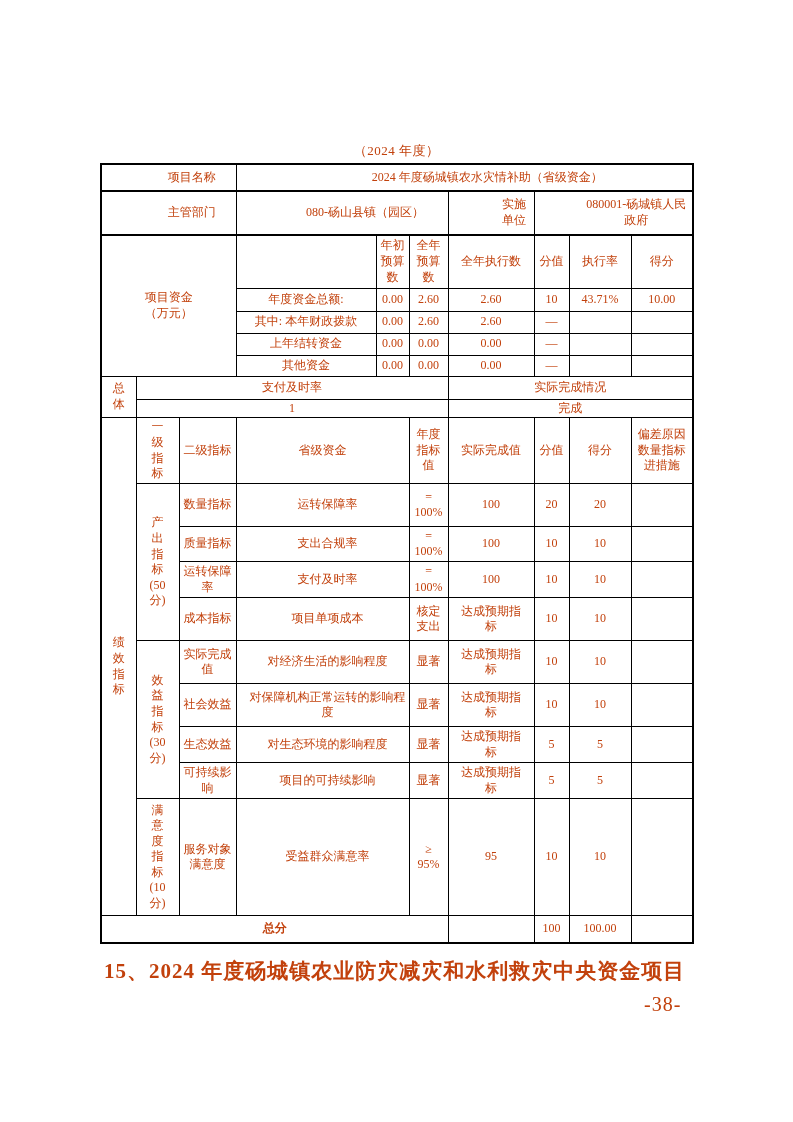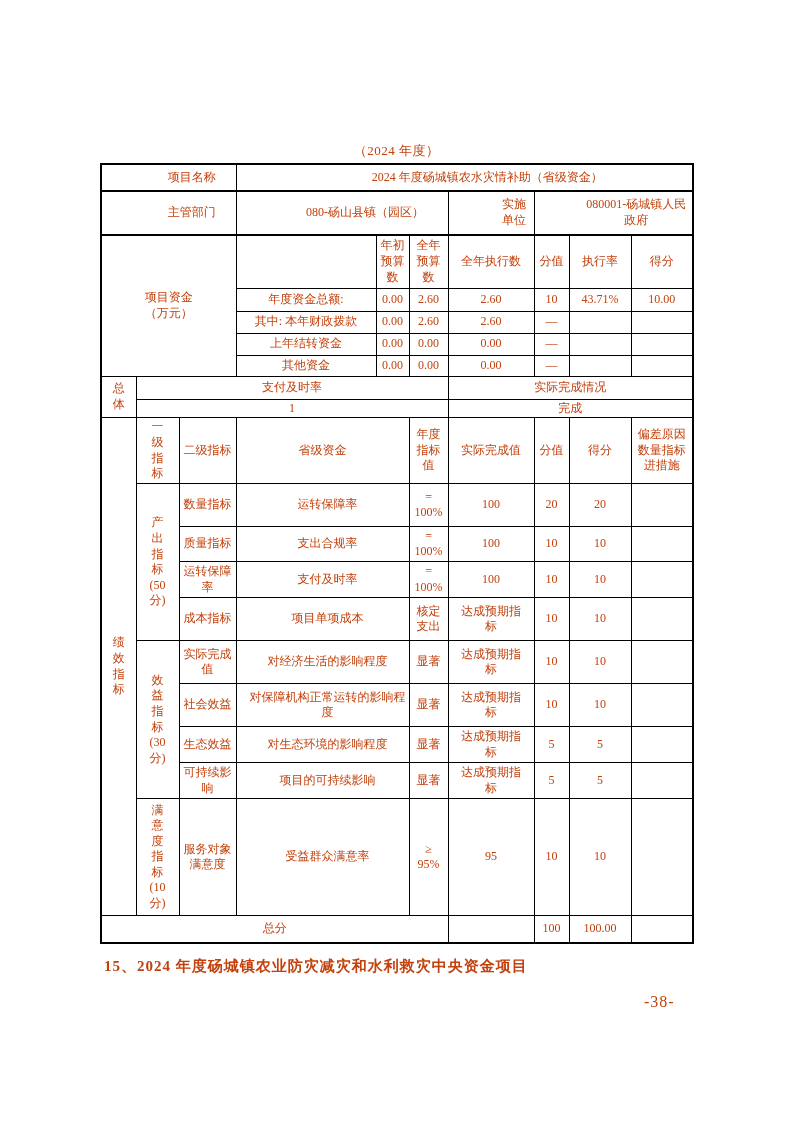--- a/index.html
+++ b/index.html
@@ -27,29 +27,29 @@
     text-align:center;
     vertical-align:middle;
     font-size:12px;
     line-height:1.3;
     padding:1px 2px;
     white-space:pre-line;
     overflow:hidden;
   }
   table.perf tr.thick td { border-bottom-width:2px;padding-left:48px; }
   table.perf td.left { text-align:center; padding-left:12px; }
-  table.perf td.bold { font-weight:normal;margin-left:29px; }
+  table.perf td.bold { font-weight:bold;margin-left:29px; }
   .next-heading {
     position:absolute; top:957px; left:104px;
-    font-size:15px; font-weight:bold; letter-spacing:1px;
+    font-size:21px; font-weight:bold; letter-spacing:1px;
     white-space:nowrap;
   }
   .page-number {
     position:absolute; top:993px; left:644px;
-    font-size:16px; letter-spacing:1px;
+    font-size:20px; letter-spacing:1px;
   }
 </style>
 </head>
 <body>
 
 <div class="page">
 
   <div class="doc-title">（2024 年度）</div>
 
   <table class="perf">

